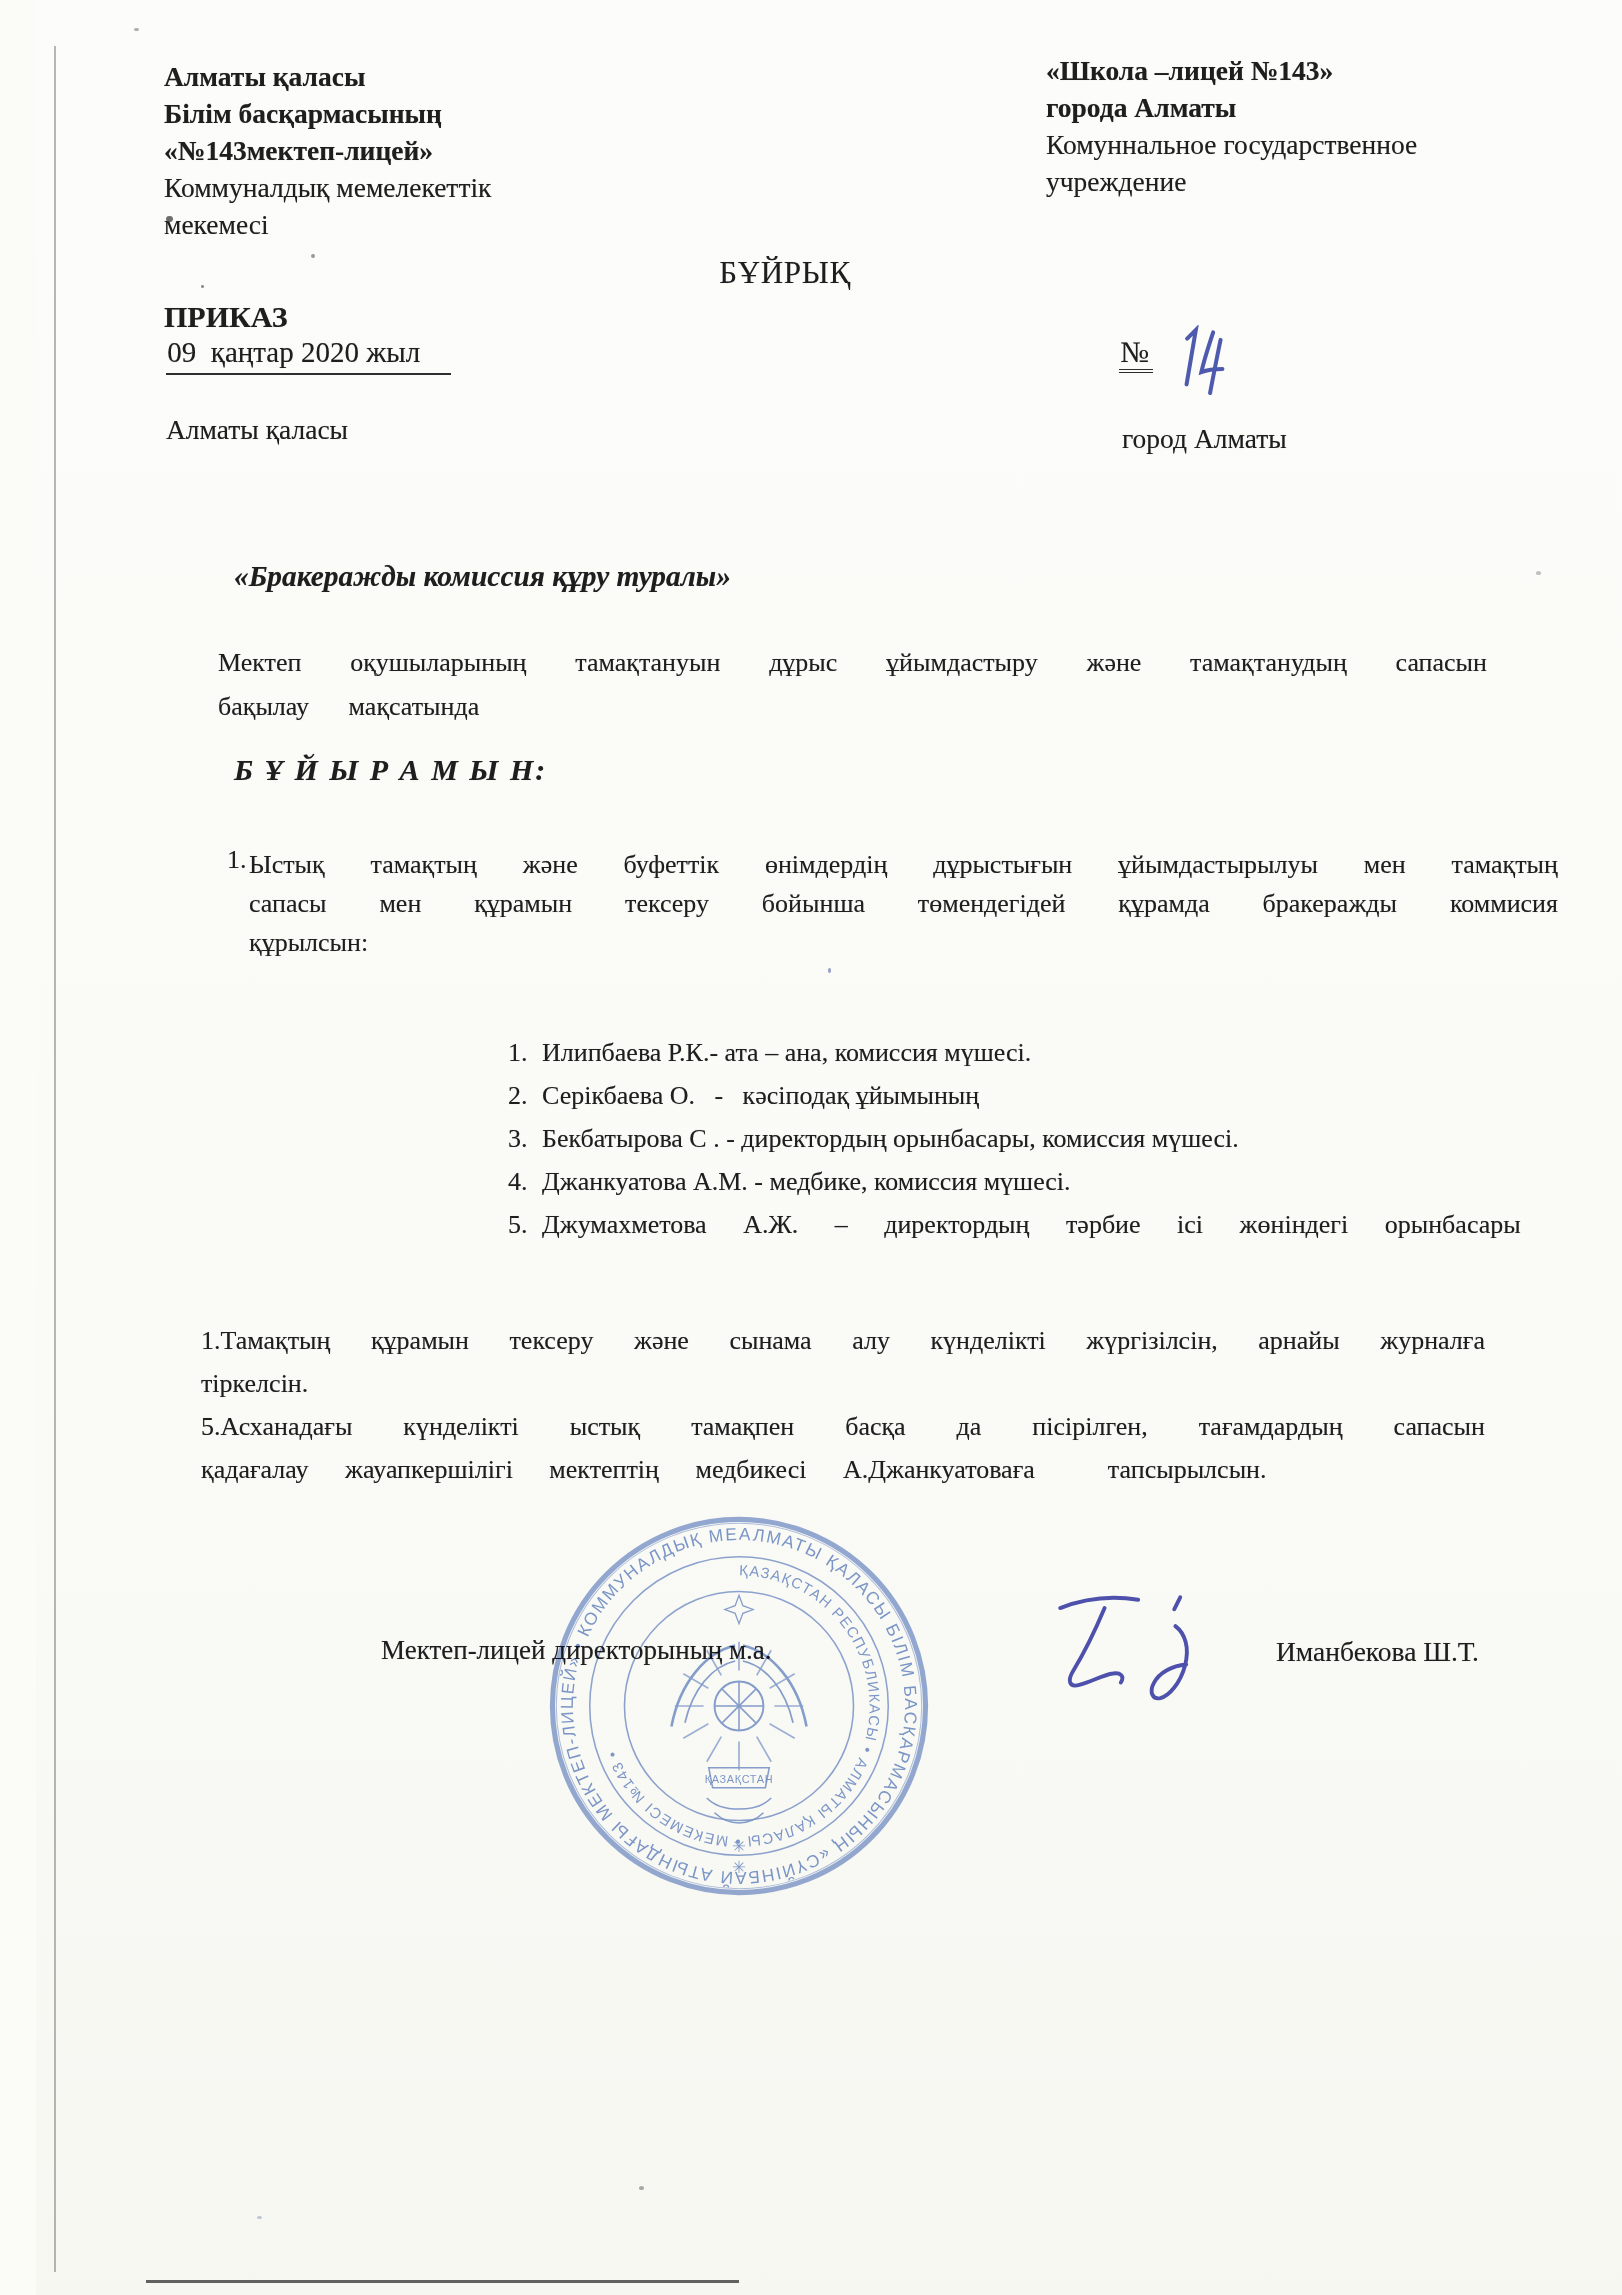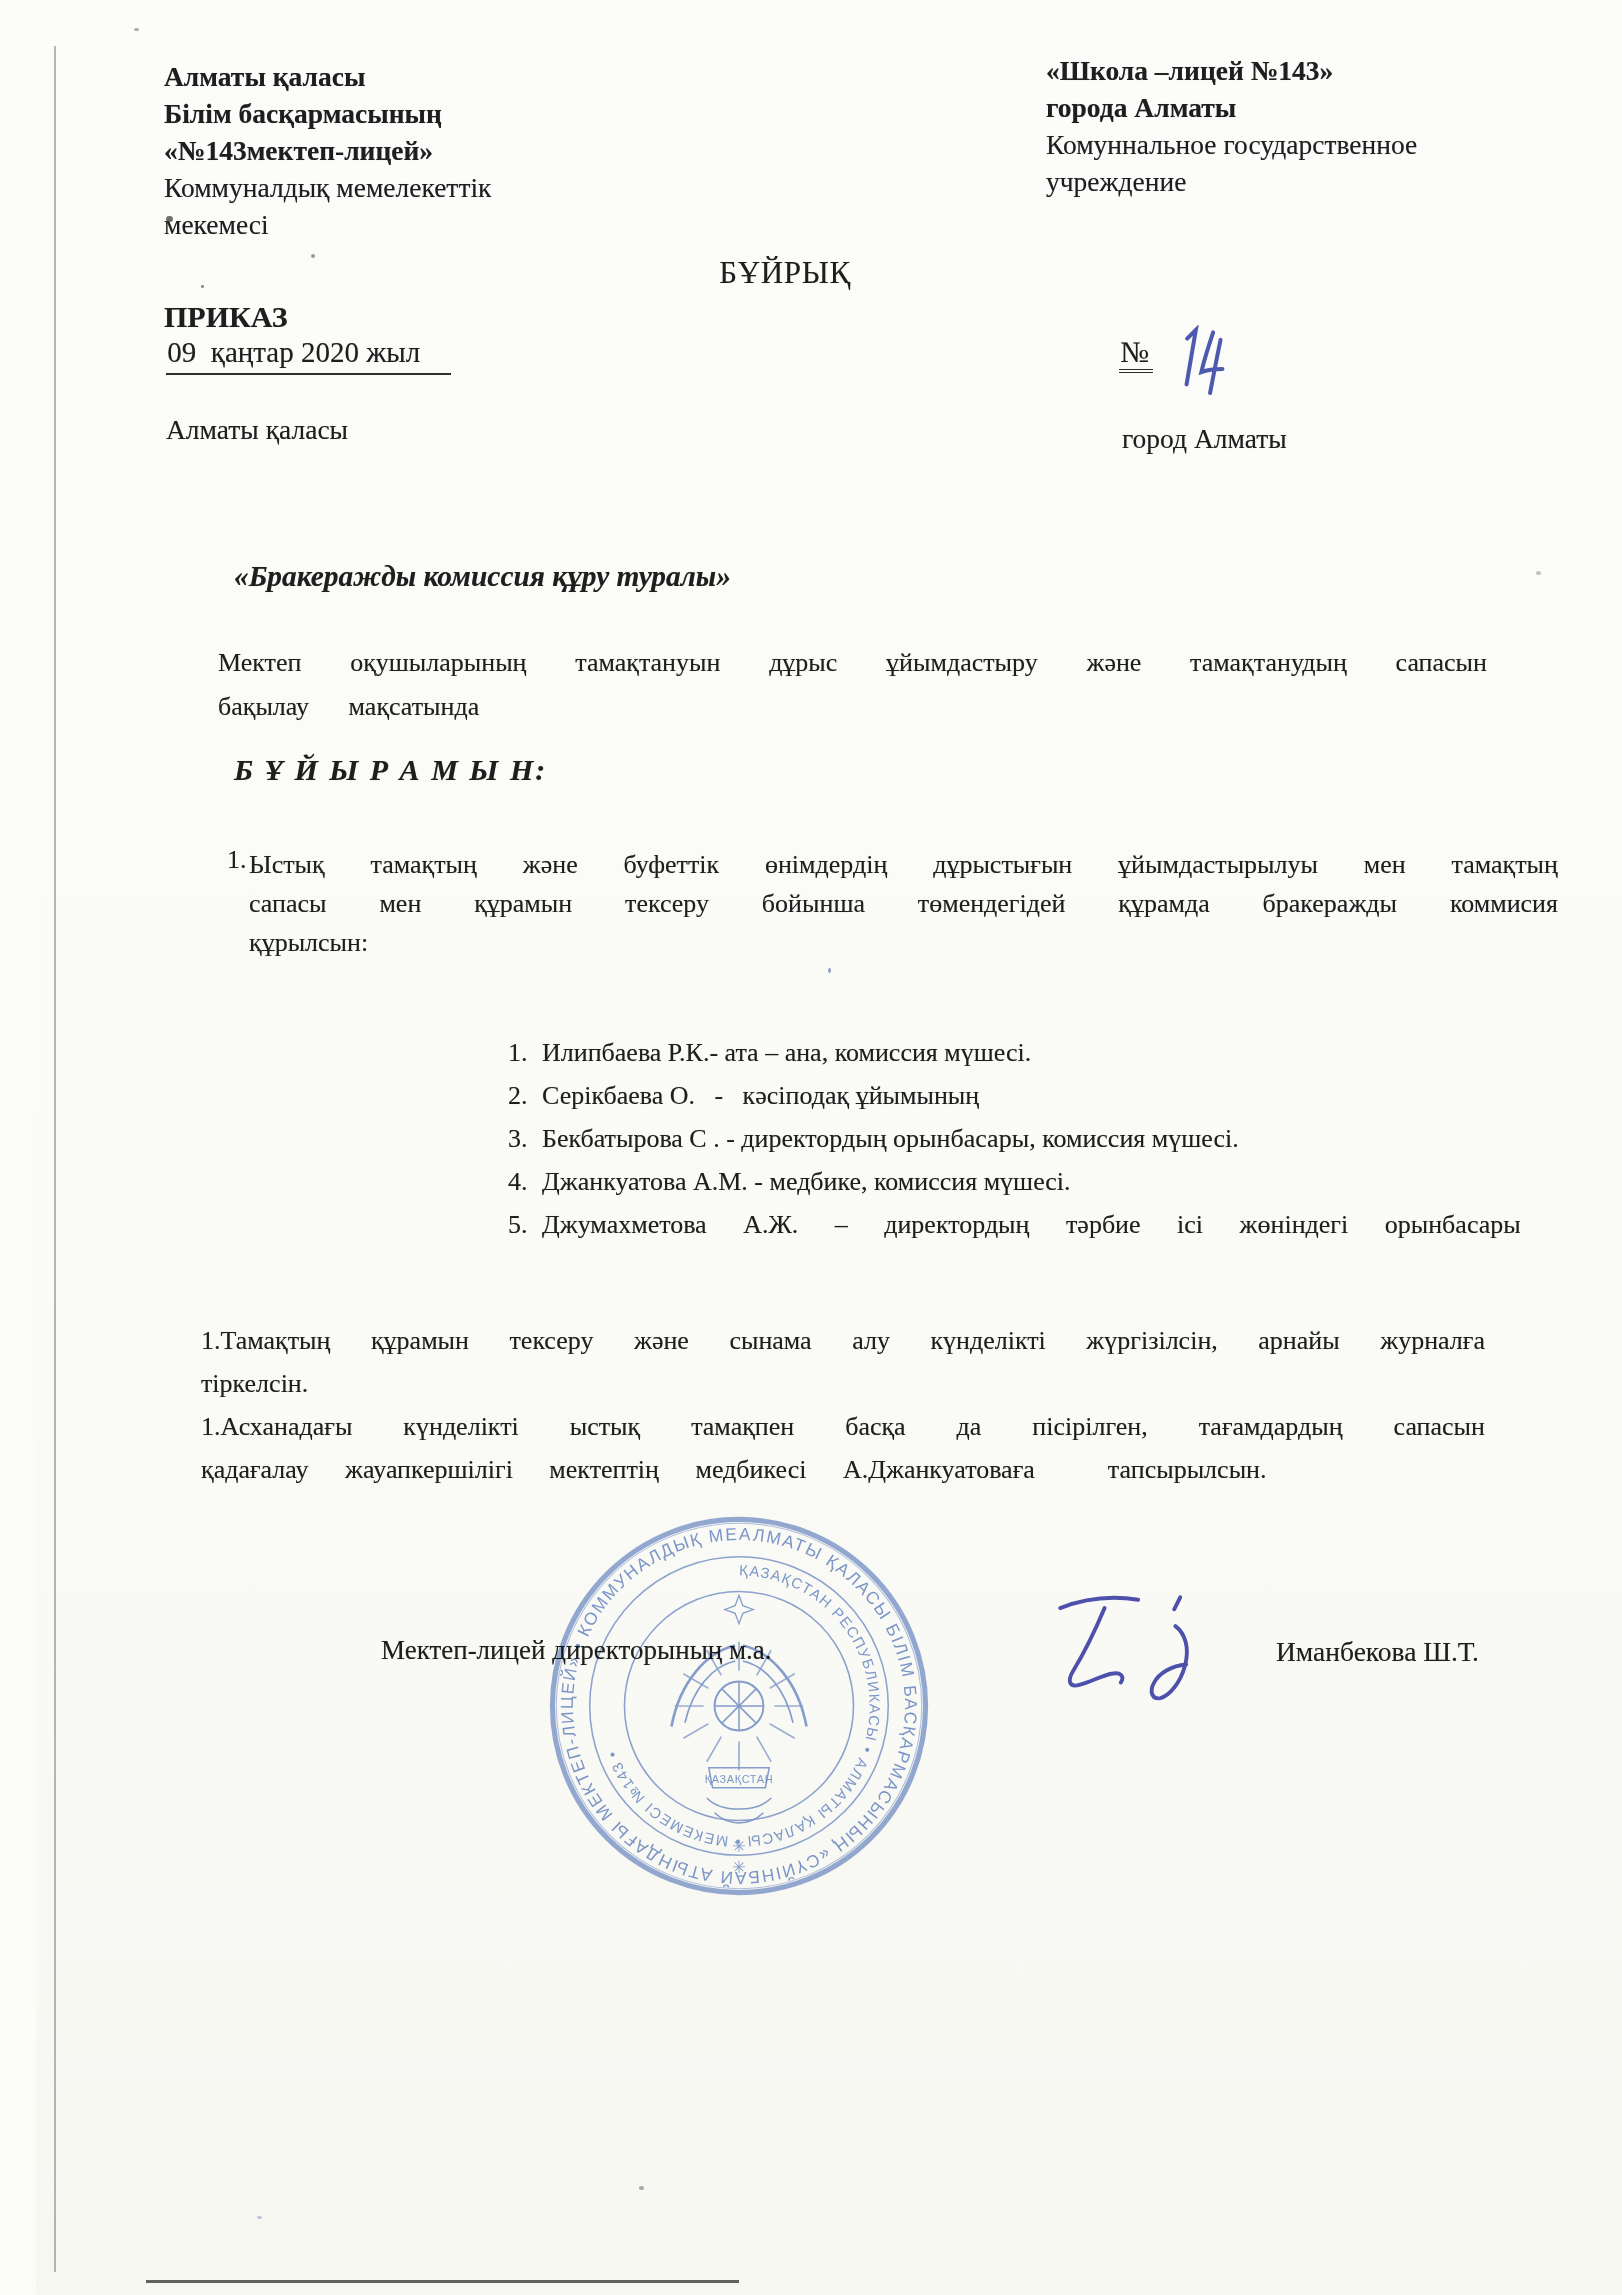--- a/index.html
+++ b/index.html
@@ -137,21 +137,21 @@
       <div class="ctxt">Джанкуатова А.М. - медбике, комиссия мүшесі.</div>
     </div>
     <div class="crow">
       <div class="cnum">5.</div>
       <div class="ctxt just">Джумахметова А.Ж. – директордың тәрбие ісі жөніндегі орынбасары</div>
     </div>
   </div>
 
   <div class="t clauses">
     <p>1.Тамақтың құрамын тексеру және сынама алу күнделікті жүргізілсін, арнайы журналға тіркелсін.</p>
-    <p>1.Асханадағы күнделікті ыстық тамақпен басқа да пісірілген, тағамдардың сапасын қадағалау жауапкершілігі мектептің медбикесі А.Джанкуатоваға  тапсырылсын.</p>
+    <p>5.Асханадағы күнделікті ыстық тамақпен басқа да пісірілген, тағамдардың сапасын қадағалау жауапкершілігі мектептің медбикесі А.Джанкуатоваға  тапсырылсын.</p>
   </div>
 
   <div class="t signoff-role">Мектеп-лицей директорының м.а.</div>
   <div class="t signoff-name">Иманбекова Ш.Т.</div>
 
   <svg class="stamp" viewBox="0 0 600 600" aria-hidden="true">
     <defs>
       <path id="ring-outer" d="M300,42 A258,258 0 1 1 299.9,42" fill="none"></path>
       <path id="ring-inner" d="M300,97 A203,203 0 1 1 299.9,97" fill="none"></path>
     </defs>

